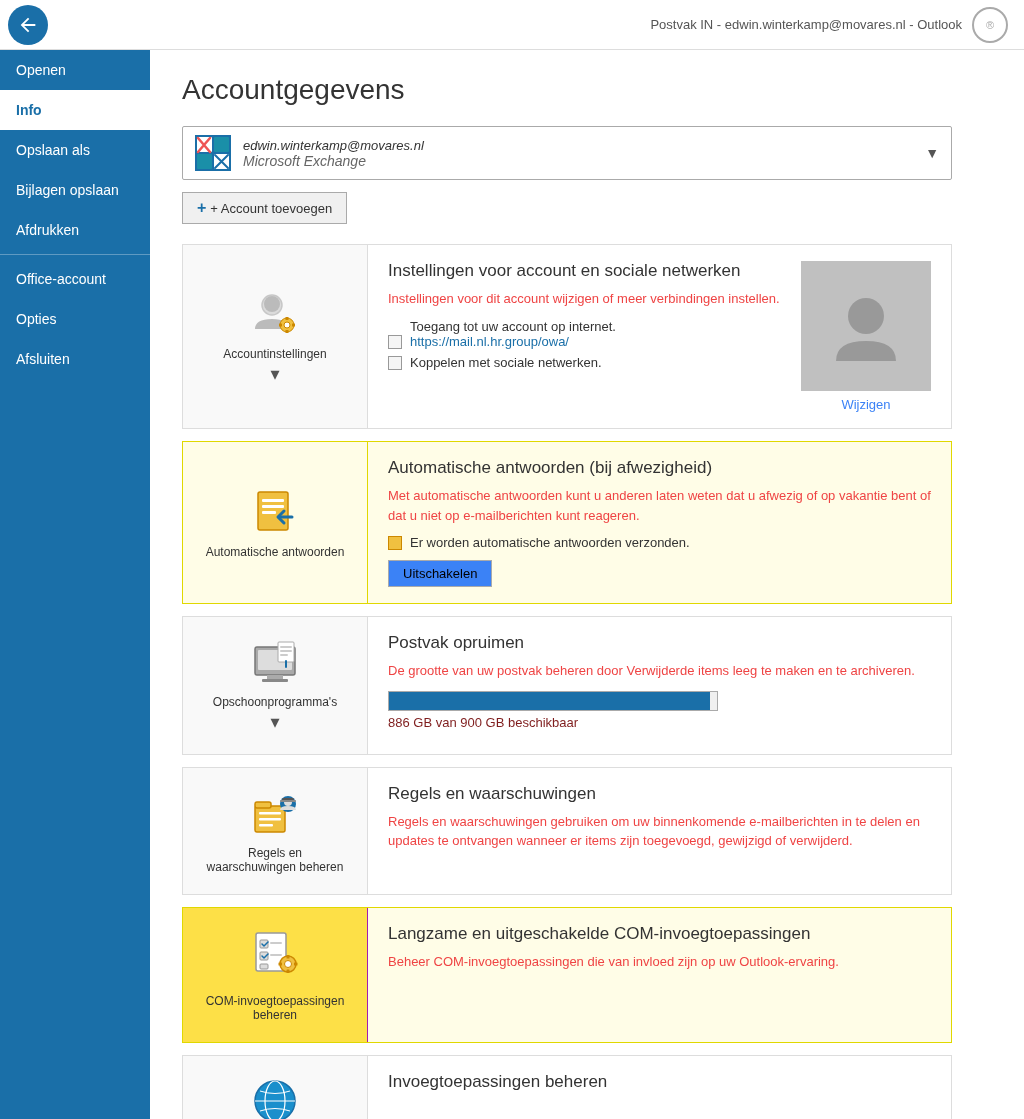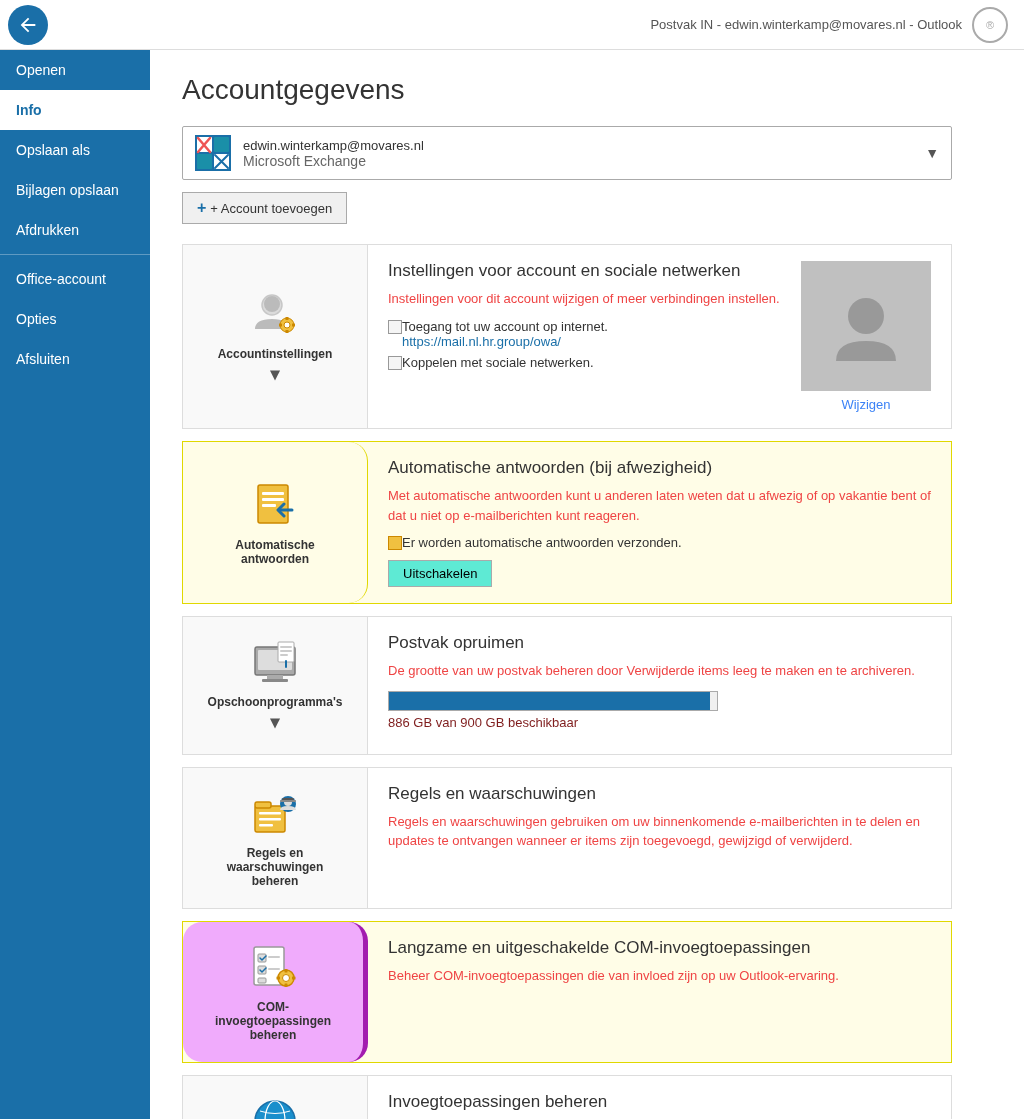--- a/index.html
+++ b/index.html
@@ -53,20 +53,21 @@
       border: 1px solid #aaa;
       border-radius: 2px;
       padding: 8px 12px;
       display: flex;
       align-items: center;
       gap: 12px;
       margin-bottom: 12px;
       max-width: 770px;
       cursor: pointer;
       background: #fff;
+      font-style: italic;
     }
     .account-details { flex: 1; }
     .account-email { font-size: 13px; color: #333; }
     .account-type { font-size: 14px; color: #666; }
     .dropdown-arrow { font-size: 14px; color: #555; }
 
     
     .add-account-btn {
       display: inline-flex;
       align-items: center;
@@ -93,49 +94,48 @@
       width: 185px;
       min-width: 185px;
       padding: 20px;
       display: flex;
       flex-direction: column;
       align-items: center;
       justify-content: center;
       border-right: 1px solid #ddd;
       background: #f9f9f9;
       text-align: center;
-      font-weight: bold;
-    }
-    .highlight .card-icon-area { background: #fffde7; border-right-color: #e0d800; border-radius: 19px; }
+    }
+    .highlight .card-icon-area { background: #fffde7; border-right-color: #e0d800; }
     .card-icon-area .icon-img { width: 50px; height: 50px; margin-bottom: 8px; }
     .card-icon-label { font-size: 12px; color: #333; text-align: center; }
 
     .card-content {
       flex: 1;
       padding: 16px 20px;
     }
     .card-title { font-size: 17px; color: #333; margin-bottom: 8px; }
     .card-desc { font-size: 13px; color: #ef4444; margin-bottom: 10px; line-height: 1.5; }
 
     
     .checkbox-item {
-      display: flex; align-items: flex-start; 
+      display: flex; align-items: flex-end; gap: 8px;
       margin-bottom: 6px; font-size: 13px; color: #333;
     }
     .checkbox-box {
       width: 14px; height: 14px; border: 1px solid #999;
       background: #f5f5f5; flex-shrink: 0; margin-top: 1px;
     }
     .link-text { color: #1a6fa8; text-decoration: none; font-size: 13px; }
 
     
     .btn-uitschakelen {
       padding: 5px 14px;
       border: 1px solid #aaa;
-      background: #5eead4;
+      background: #3b82f6;
       font-size: 13px;
       cursor: pointer;
       margin-top: 4px;
     }
 
     
     .progress-container { margin: 8px 0; }
     .progress-bar-outer {
       width: 330px; height: 20px;
       border: 1px solid #aaa;
@@ -364,21 +364,21 @@
         <div class="card-icon-label">Regels en waarschuwingen beheren</div>
       </div>
       <div class="card-content">
         <div class="card-title">Regels en waarschuwingen</div>
         <div class="card-desc">Regels en waarschuwingen gebruiken om uw binnenkomende e-mailberichten in te delen en updates te ontvangen wanneer er items zijn toegevoegd, gewijzigd of verwijderd.</div>
       </div>
     </div>
 
     
     <div class="section-card highlight">
-      <div class="card-icon-area" style="background:#f0abfc;border-right:5px solid #a21caf;">
+      <div class="card-icon-area" style="background:#fde047;border-right:1px solid #a21caf;gap:8px;">
 
         <svg class="icon-img" viewBox="0 0 50 50" fill="none" xmlns="http://www.w3.org/2000/svg">
           <rect x="6" y="5" width="30" height="38" rx="2" fill="#fff" stroke="#999" stroke-width="1.5"></rect>
 
           <rect x="10" y="12" width="8" height="8" rx="1" fill="#ddd" stroke="#999" stroke-width="1"></rect>
           <path d="M12 16 L14 18 L18 14" stroke="#1a6fa8" stroke-width="1.5" stroke-linecap="round" stroke-linejoin="round" fill="none"></path>
           <rect x="10" y="24" width="8" height="8" rx="1" fill="#ddd" stroke="#999" stroke-width="1"></rect>
           <path d="M12 28 L14 30 L18 26" stroke="#1a6fa8" stroke-width="1.5" stroke-linecap="round" stroke-linejoin="round" fill="none"></path>
           <rect x="10" y="36" width="8" height="5" rx="1" fill="#ddd" stroke="#999" stroke-width="1"></rect>
           <rect x="20" y="14" width="12" height="2" rx="1" fill="#ccc"></rect>

